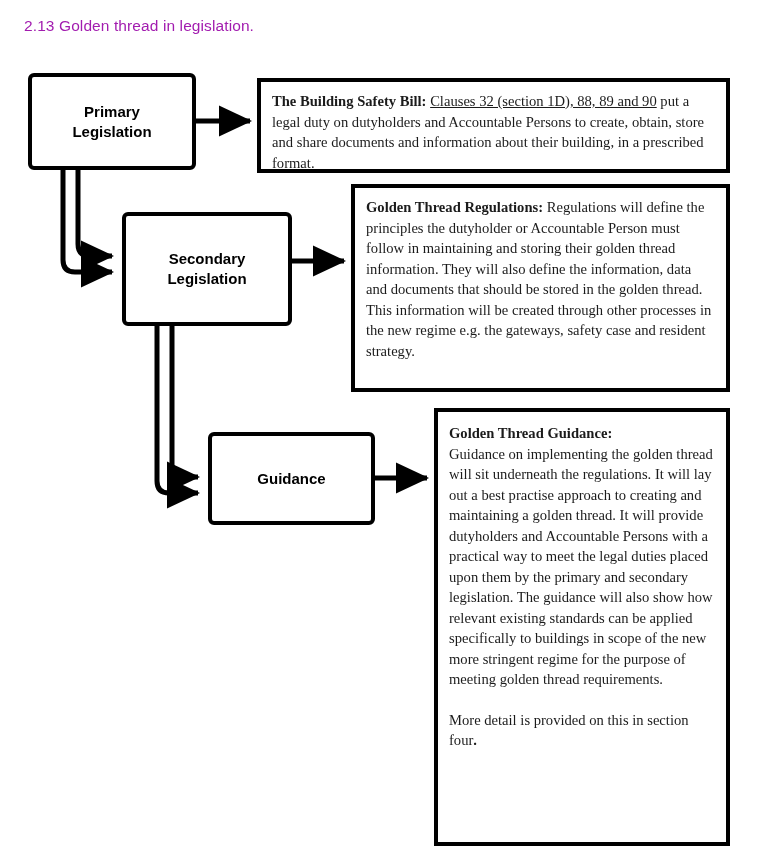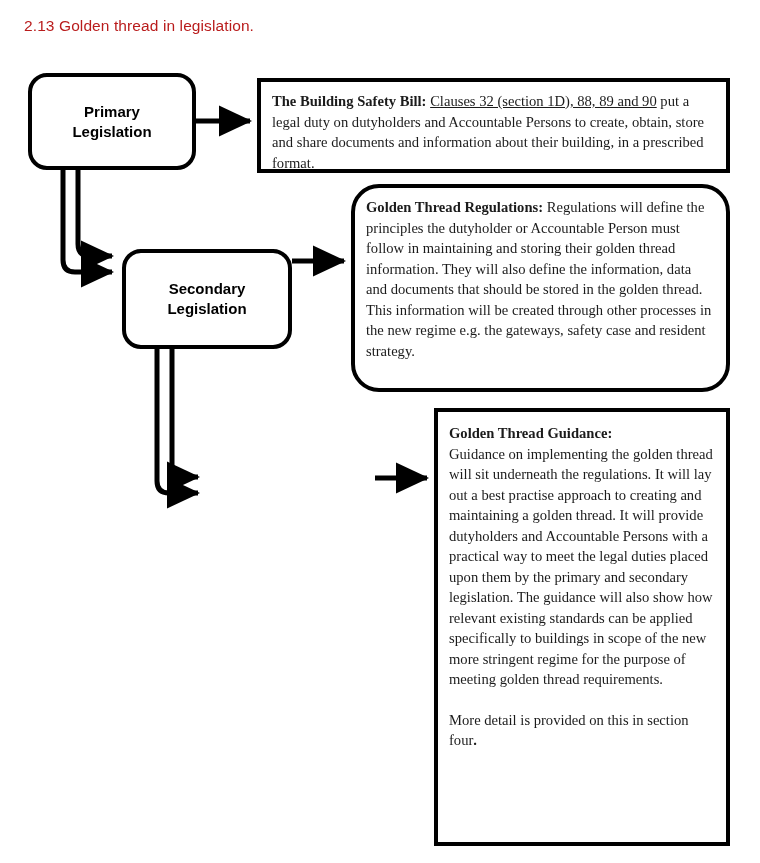--- a/index.html
+++ b/index.html
@@ -15,68 +15,68 @@
     color: #1a1a1a;
     overflow: hidden;
   }
 
   #caption {
     position: absolute;
     left: 24px;
     top: 16px;
     font-size: 15.5px;
     line-height: 20px;
-    color: #b91c1c;
+    color: #a21caf;
     letter-spacing: 0.1px;
     white-space: nowrap;
   }
 
   #diagram {
     position: absolute;
     left: 0;
     top: 0;
     width: 760px;
     height: 863px;
   }
 
   
   .stage-box {
     position: absolute;
     box-sizing: border-box;
     border: 4px solid #000000;
-    border-radius: 19px;
+    border-radius: 6px;
     background: #ffffff;
     display: flex;
     align-items: center;
     justify-content: center;
     text-align: center;
     font-weight: bold;
     font-size: 15px;
     line-height: 20px;
     color: #000000;
     z-index: 3;
   }
   #stage-primary   { left: 28px;  top: 73px;  width: 168px; height: 97px; }
-  #stage-secondary { left: 122px; top: 212px; width: 170px; height: 100px; margin-top: 37px; }
+  #stage-secondary { left: 122px; top: 212px; width: 170px; height: 114px; }
   #stage-guidance  { left: 208px; top: 432px; width: 167px; height: 93px; }
 
   
   .text-box {
     position: absolute;
     box-sizing: border-box;
     border: 4px solid #000000;
     background: #ffffff;
     z-index: 3;
     padding: 9px 11px 8px 11px;
     font-size: 14.6px;
     line-height: 20.5px;
     color: #1b1b1b;
   }
   #textbox-primary   { left: 257px; top: 78px;  width: 473px; height: 95px; }
-  #textbox-secondary { left: 351px; top: 184px; width: 379px; height: 208px; border-radius: 28px; }
+  #textbox-secondary { left: 351px; top: 184px; width: 379px; height: 208px; }
   #textbox-guidance  { left: 434px; top: 408px; width: 296px; height: 438px; }
 
   #textbox-guidance { padding-top: 11px; }
 
   .tb-lead { font-weight: bold; }
   .tb-underline { text-decoration: underline; }
   .tb-para { margin: 0; font-family: Liberation Serif, serif; }
   .tb-para + .tb-para { margin-top: 20px; }
   #textbox-guidance .tb-lead { display: block; }
   .tb-strong { font-weight: bold; }
@@ -131,20 +131,23 @@
   <div class="stage-box" id="stage-primary">
     <span style="white-space:pre-line;">Primary
 Legislation</span>
   </div>
 
   <div class="stage-box" id="stage-secondary">
     <span style="white-space:pre-line;">Secondary
 Legislation</span>
   </div>
 
+  <div class="stage-box" id="stage-guidance">
+    <span style="white-space:pre-line;">Guidance</span>
+  </div>
 
   <div class="text-box" id="textbox-primary">
     <p class="tb-para"><span class="tb-lead">The Building Safety Bill:</span><span> </span><span class="tb-underline">Clauses 32 (section 1D), 88, 89 and 90</span><span> put a legal duty on dutyholders and Accountable Persons to create, obtain, store and share documents and information about their building, in a prescribed format.</span></p>
   </div>
 
   <div class="text-box" id="textbox-secondary">
     <p class="tb-para"><span class="tb-lead">Golden Thread Regulations:</span><span> Regulations will define the principles the dutyholder or Accountable Person must follow in maintaining and storing their golden thread information. They will also define the information, data and documents that should be stored in the golden thread. This information will be created through other processes in the new regime e.g. the gateways, safety case and resident strategy.</span></p>
   </div>
 
   <div class="text-box" id="textbox-guidance">

